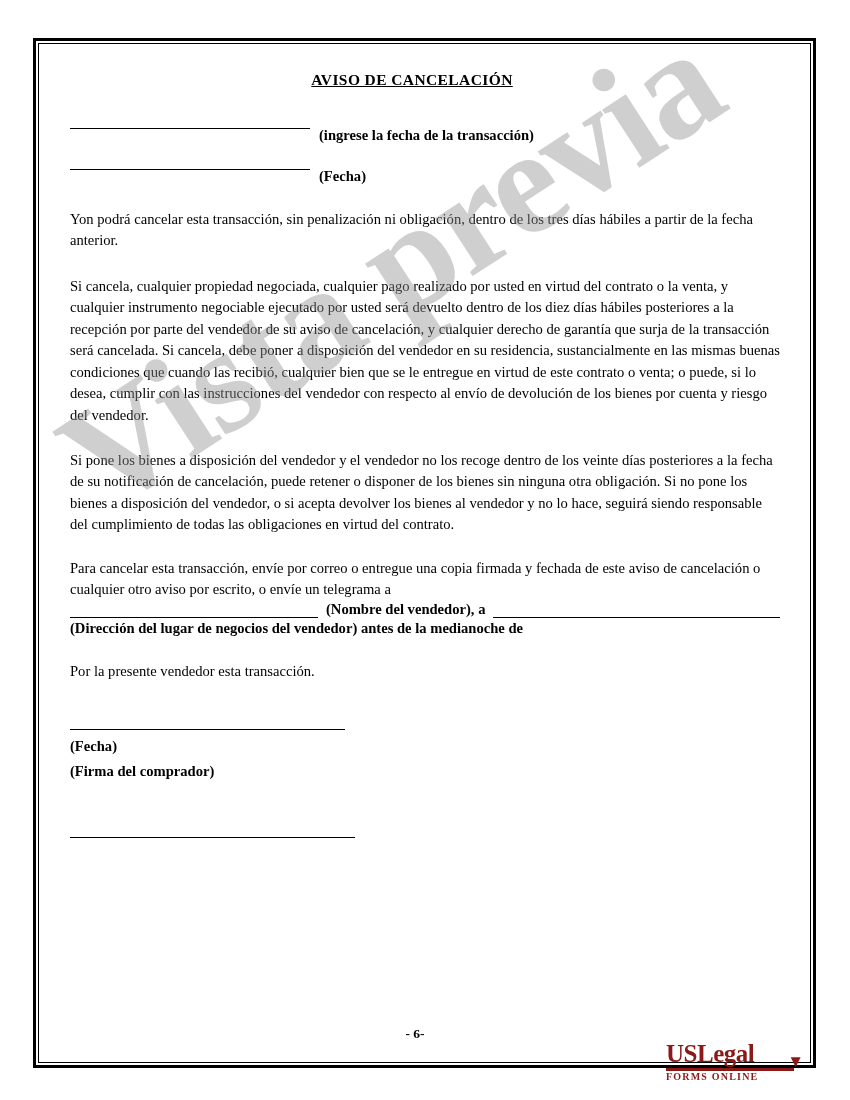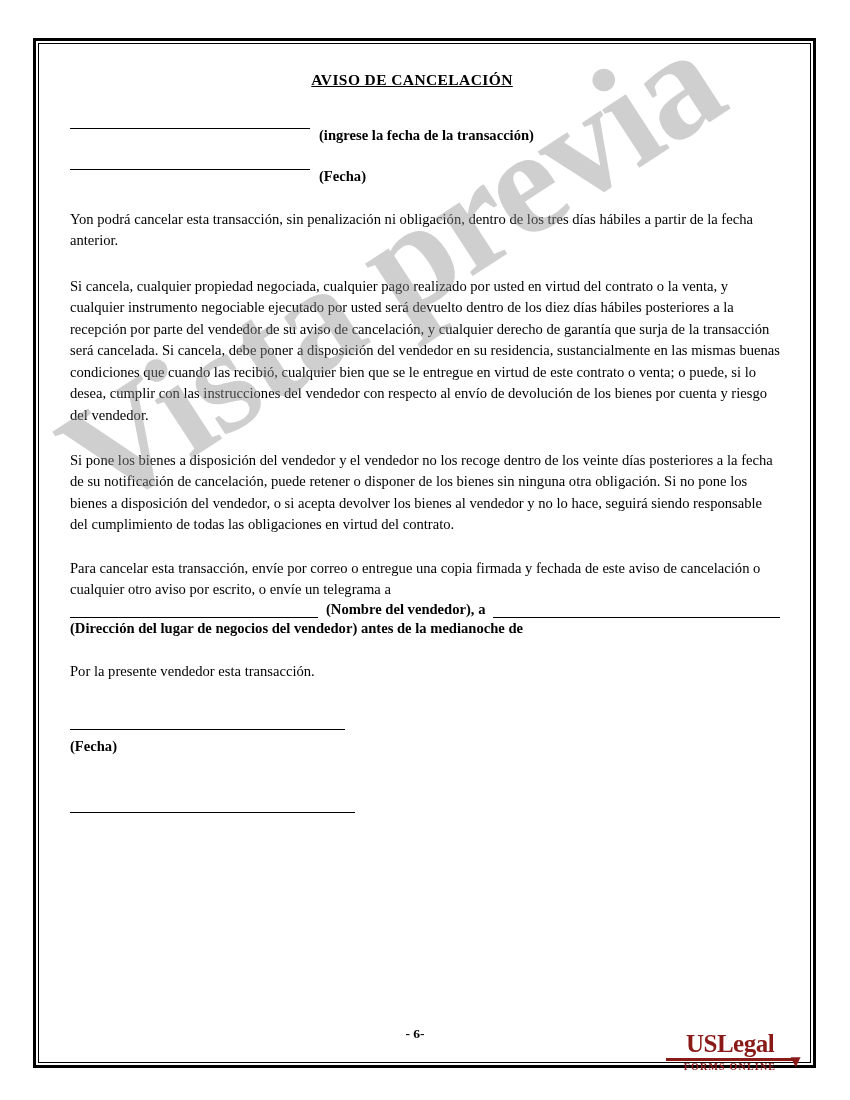--- a/index.html
+++ b/index.html
@@ -160,22 +160,22 @@
     transform: rotate(-33deg);
     transform-origin: left top;
     white-space: nowrap;
     letter-spacing: -2px;
   }
 
   
   .logo {
     position: absolute;
     right: 56px;
-    bottom: 28px;
-    text-align: center;
+    bottom: 18px;
+    text-align: left;
     z-index: 6;
   }
   .logo-text {
     font-family: "Liberation Serif", serif;
     font-size: 25px;
     font-weight: bold;
     color: #8a1a18;
     letter-spacing: -0.5px;
     line-height: 1;
   }
@@ -241,20 +241,21 @@
     </div>
 
     <div class="seller-addr-row">(Dirección del lugar de negocios del vendedor) antes de la medianoche de</div>
 
 
     <p class="body">Por la presente vendedor esta transacción.</p>
 
     <div class="sig-blank-1"></div>
     <div class="label-bold">(Fecha)</div>
 
+    <div class="label-bold">(Firma del comprador)</div>
     <div class="sig-blank-2"></div>
 
     <div class="page-number">- 6-</div>
   </div>
 
   <div class="watermark">
     <span>Vista previa</span>
   </div>
 
   <div class="logo">

